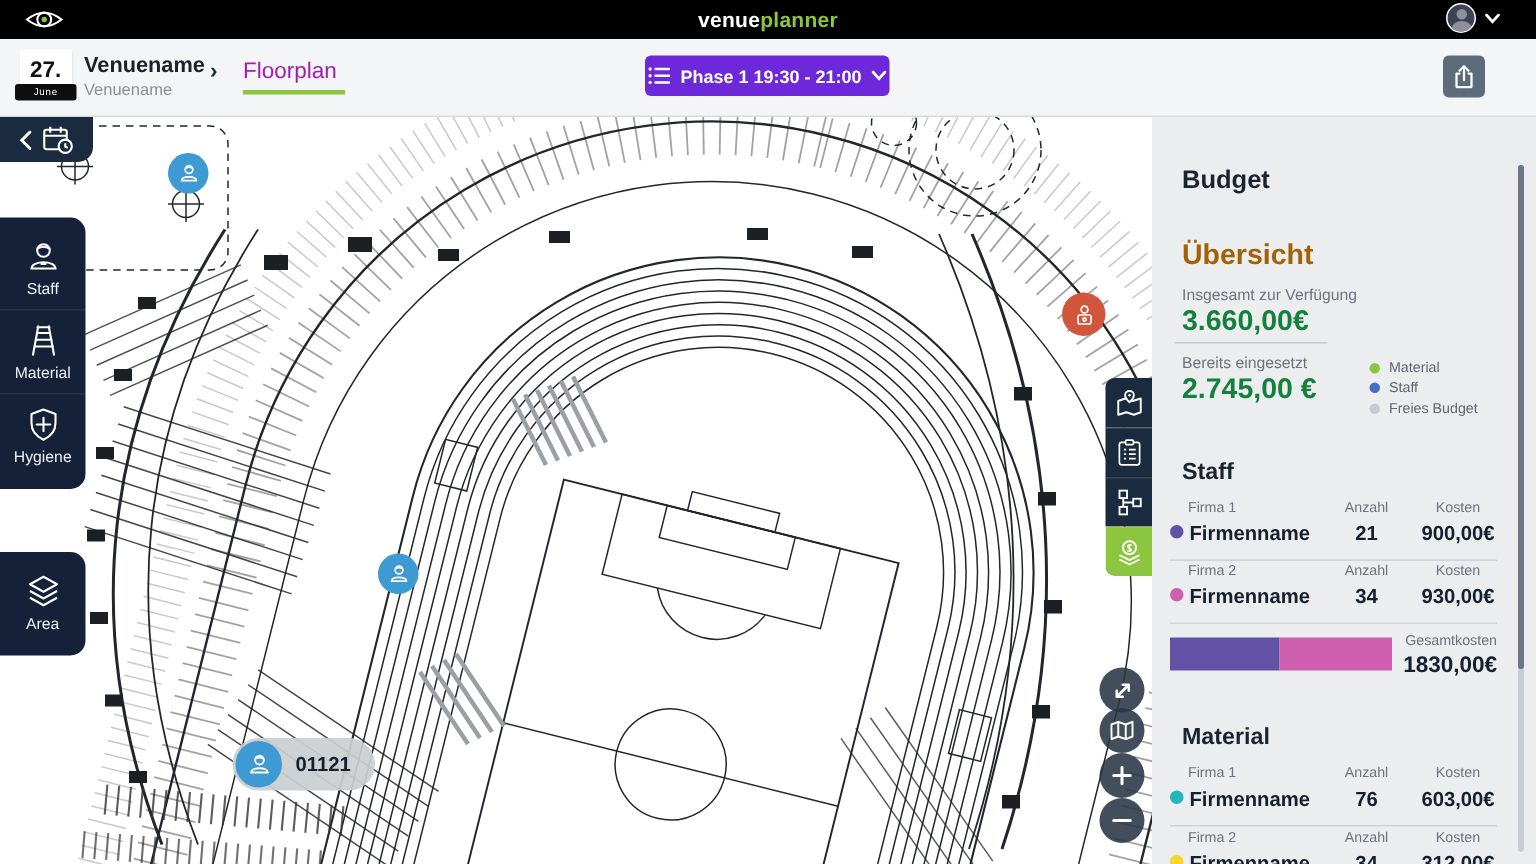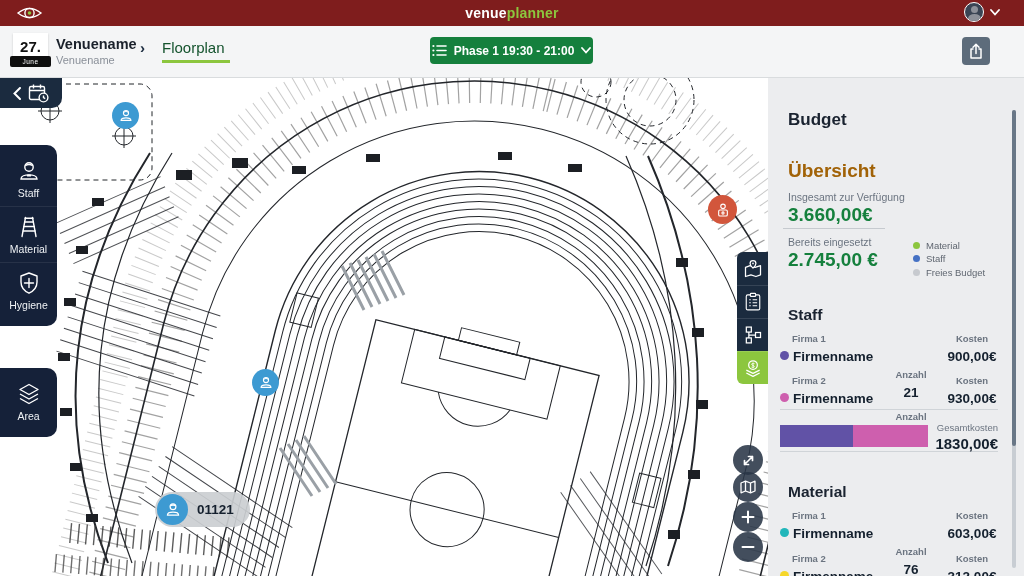--- a/index.html
+++ b/index.html
@@ -1,39 +1,39 @@
 <!DOCTYPE html>
 <html><head>
 <meta charset="utf-8">
 <style>
   * { margin:0; padding:0; box-sizing:border-box; }
   html,body { width:1024px; height:576px; overflow:hidden; }
   body { font-family:"Liberation Sans", sans-serif; background:#fff; position:relative; }
 
   
-  .topbar { position:absolute; left:0; top:0; width:1024px; height:26px; background:#7f1d1d; z-index:50; }
+  .topbar { position:absolute; left:0; top:0; width:1024px; height:26px; background:#000000; z-index:50; }
   .brand { position:absolute; left:50%; top:5px; transform:translateX(-50%); font-size:14px; font-weight:700; letter-spacing:.2px; }
   .brand .b1 { color:#fff; } .brand .b2 { color:#8cc63e; }
   .eye-logo { position:absolute; left:16px; top:3px; }
   .avatar-wrap { position:absolute; right:24px; top:2px; display:flex; align-items:center; gap:6px; }
   .avatar { width:20px; height:20px; border-radius:50%; border:1.5px solid #fff; background:#3a4454; overflow:hidden; position:relative; }
   .avatar::before { content:""; position:absolute; left:5.5px; top:3px; width:7px; height:7px; border-radius:50%; background:#8d9099; }
   .avatar::after { content:""; position:absolute; left:2.5px; top:10.5px; width:13px; height:9px; border-radius:50% 50% 0 0; background:#8d9099; }
 
   
   .header2 { position:absolute; left:0; top:26px; width:1024px; height:52px; background:#f4f5f6; border-bottom:1px solid #d9dcde; z-index:40; }
   .datecard { position:absolute; left:13px; top:7px; width:35px; height:28px; background:#fff; box-shadow:0 1px 2px rgba(0,0,0,.18); text-align:center; }
   .datecard .day { font-size:15px; font-weight:800; color:#111; line-height:27px; }
   .datepill { position:absolute; left:10px; top:30px; width:41px; height:11px; background:#0e0e0e; border-radius:2px; color:#fff; font-size:6.5px; text-align:center; line-height:11px; letter-spacing:.5px; }
   .event-name { position:absolute; left:56px; top:10px; font-size:14.5px; font-weight:700; color:#1a212b; }
   .venue-name { position:absolute; left:56px; top:28px; font-size:11px; color:#8a9099; }
   .crumb-chevron { position:absolute; left:140px; top:13px; color:#1b2b3f; font-weight:800; font-size:15px; }
-  .page-tab { position:absolute; left:162px; top:13px; font-size:15px; color:#14532d; }
+  .page-tab { position:absolute; left:162px; top:13px; font-size:15px; color:#a21caf; }
   .page-tab-underline { position:absolute; left:162px; top:34px; width:68px; height:2.5px; background:#8cc63e; }
-  .phase-btn { position:absolute; left:430px; top:11px; width:163px; height:27px; background:#15803d; border:none; border-radius:4px; color:#fff; font-size:12px; font-weight:600; display:flex; align-items:center; justify-content:center; gap:7px; cursor:pointer; font-family:inherit; }
+  .phase-btn { position:absolute; left:430px; top:11px; width:163px; height:27px; background:#6d28d9; border:none; border-radius:4px; color:#fff; font-size:12px; font-weight:600; display:flex; align-items:center; justify-content:center; gap:7px; cursor:pointer; font-family:inherit; }
   .share-btn { position:absolute; left:962px; top:11px; width:28px; height:28px; background:#5d6c7b; border:none; border-radius:4px; display:flex; align-items:center; justify-content:center; cursor:pointer; }
 
   
   .map-area { position:absolute; left:0; top:78px; width:768px; height:498px; background:#fff; overflow:hidden; }
   .floorplan { position:absolute; left:0; top:0; }
 
   .back-btn { position:absolute; left:0; top:0; width:62px; height:30px; background:#1b2b3f; border:none; border-radius:0 0 10px 0; display:flex; align-items:center; justify-content:center; gap:7px; cursor:pointer; z-index:10; }
 
   
   .toolgroup { position:absolute; left:0; width:57px; background:#152139; border-radius:0 10px 10px 0; z-index:10; padding:6px 0 8px; }
@@ -70,22 +70,22 @@
   .p-div { position:absolute; left:15px; width:102px; height:1px; background:#c6cacf; }
   .donut { position:absolute; left:133px; top:62px; width:97px; height:97px; border-radius:50%; }
   .donut-hole { position:absolute; left:16px; top:16px; width:65px; height:65px; border-radius:50%; background:#ecedef; display:flex; align-items:center; justify-content:center; font-size:14px; font-weight:600; color:#1a2330; }
   .legend { position:absolute; left:145px; top:162px; }
   .legend-item { display:flex; align-items:center; gap:6px; height:10px; margin-bottom:3.5px; }
   .legend-dot { width:7px; height:7px; border-radius:50%; }
   .legend-lbl { font-size:9.5px; color:#5f6670; }
 
   .sec-head { position:absolute; left:20px; font-size:15.5px; font-weight:600; color:#1a2330; }
   .prow { position:absolute; left:12px; right:26px; display:grid; grid-template-columns:96px 62px 1fr; column-gap:4px; padding-bottom:8px; border-bottom:1px solid #d0d4d8; }
-  .prow .c2 { text-align:center;margin-top:36px; } .prow .c3 { text-align:center; }
-  .prow .mini { font-size:9.5px; color:#6b7480; display:block; margin-bottom:3px;font-weight:bold; }
+  .prow .c2 { text-align:center; } .prow .c3 { text-align:center; }
+  .prow .mini { font-size:9.5px; color:#6b7480; display:block; margin-bottom:3px; }
   .prow .mini.ind { padding-left:12px; }
   .prow .big { font-size:13.5px; font-weight:700; color:#14202e; white-space:nowrap; }
   .rowdot { display:inline-block; width:9px; height:9px; border-radius:50%; margin-right:4px; vertical-align:1px; }
   .total-bar { position:absolute; left:12px; top:347px; width:148px; height:22px; display:flex; }
   .total-lab { position:absolute; right:26px; top:344px; font-size:9.5px; color:#6b7480; }
   .total-val { position:absolute; right:26px; top:357px; font-size:15px; font-weight:700; color:#14202e; }
   .p-scroll-track { position:absolute; left:244px; top:32px; width:4px; height:458px; border-radius:2px; background:#c8cdd3; }
   .p-scroll-thumb { position:absolute; left:0; top:0; width:4px; height:336px; border-radius:2px; background:#697787; }
 
   svg.ic { display:block; }

